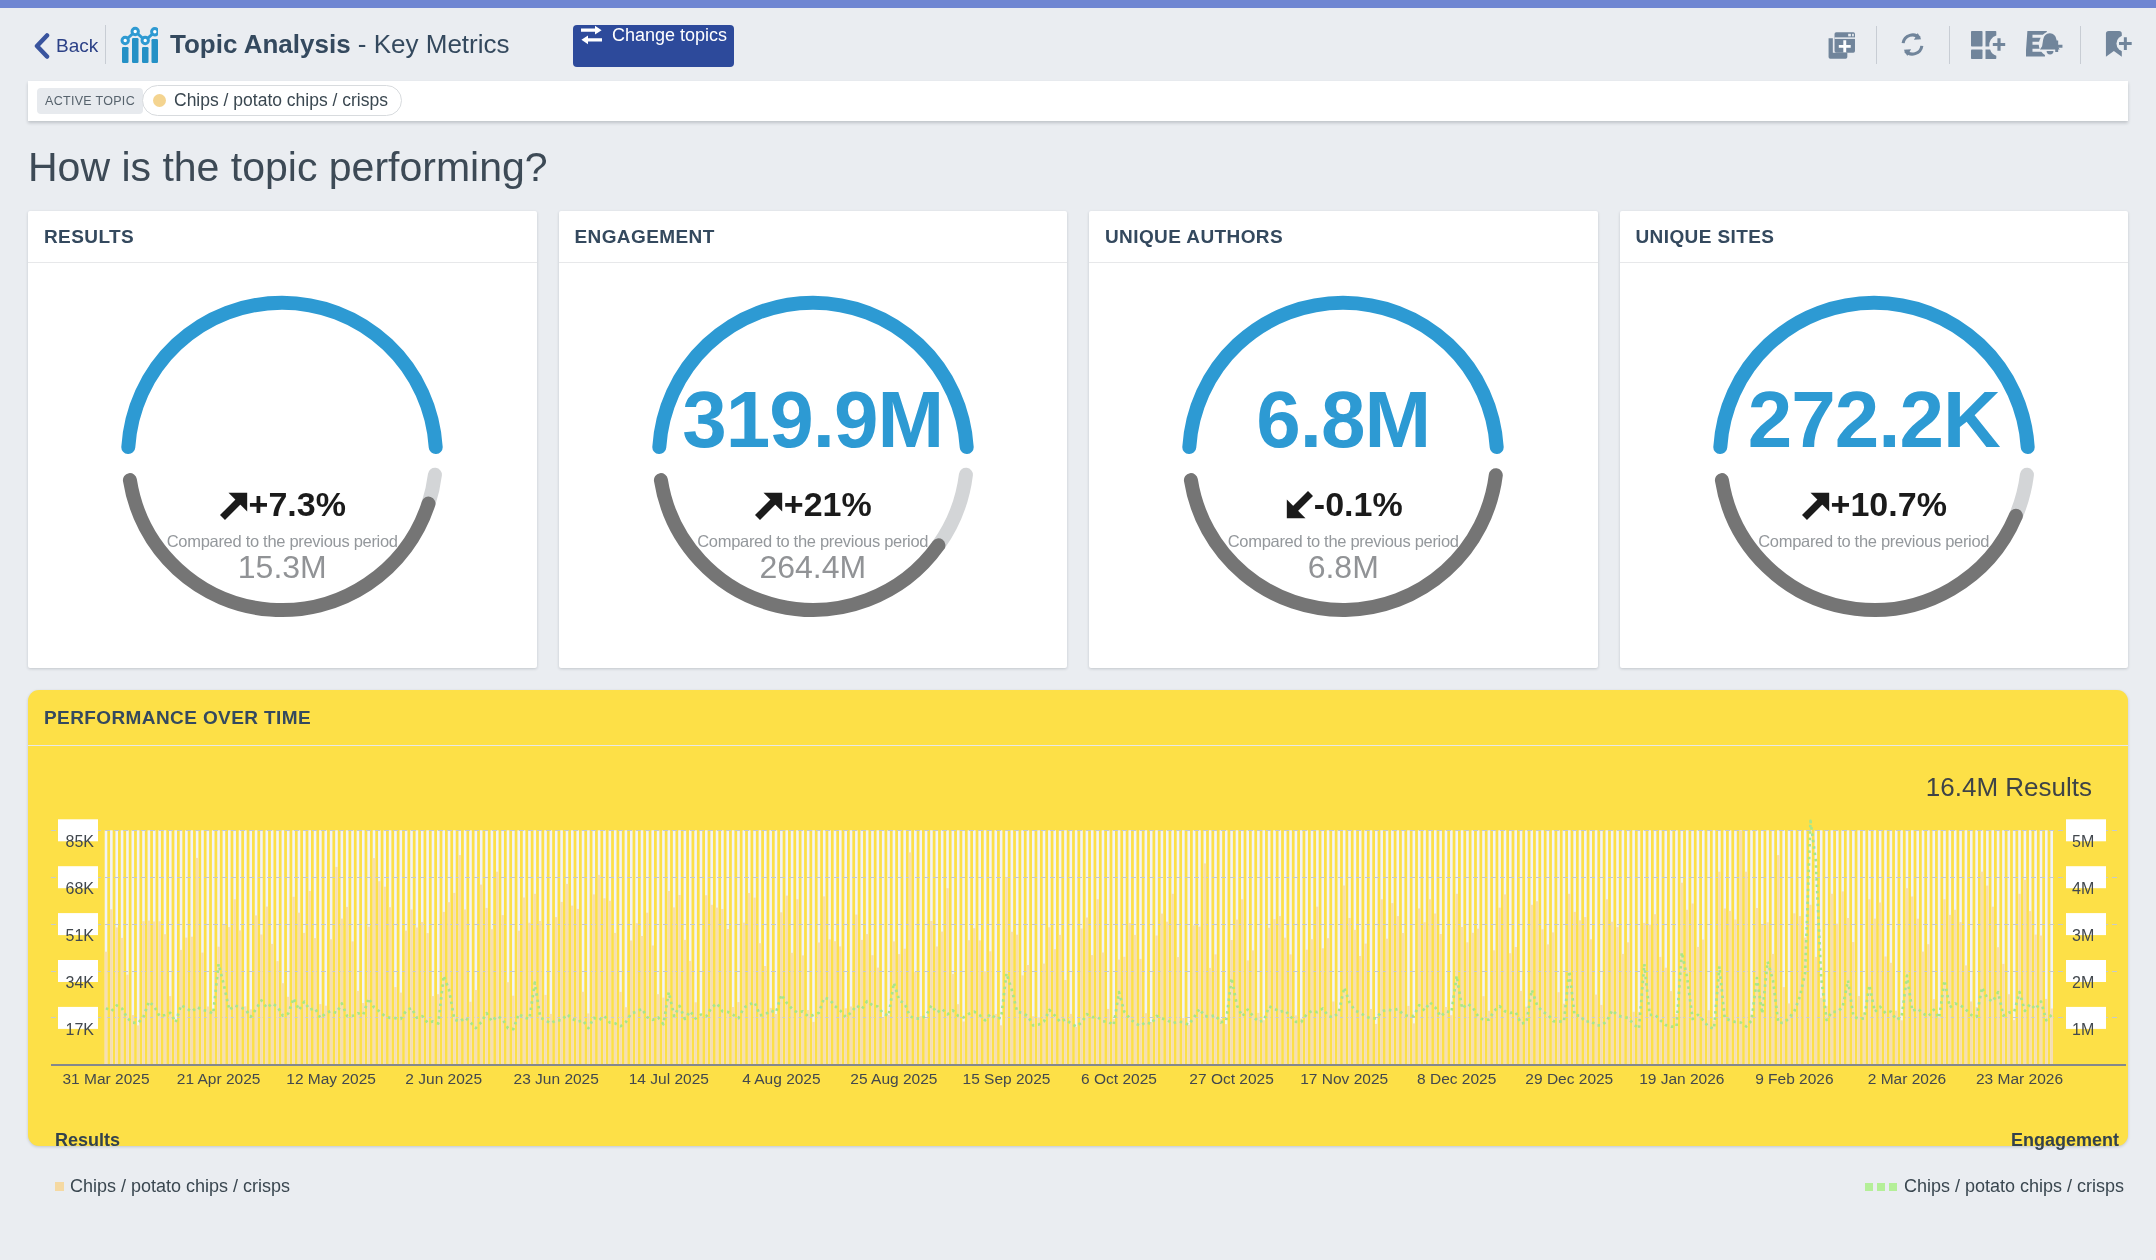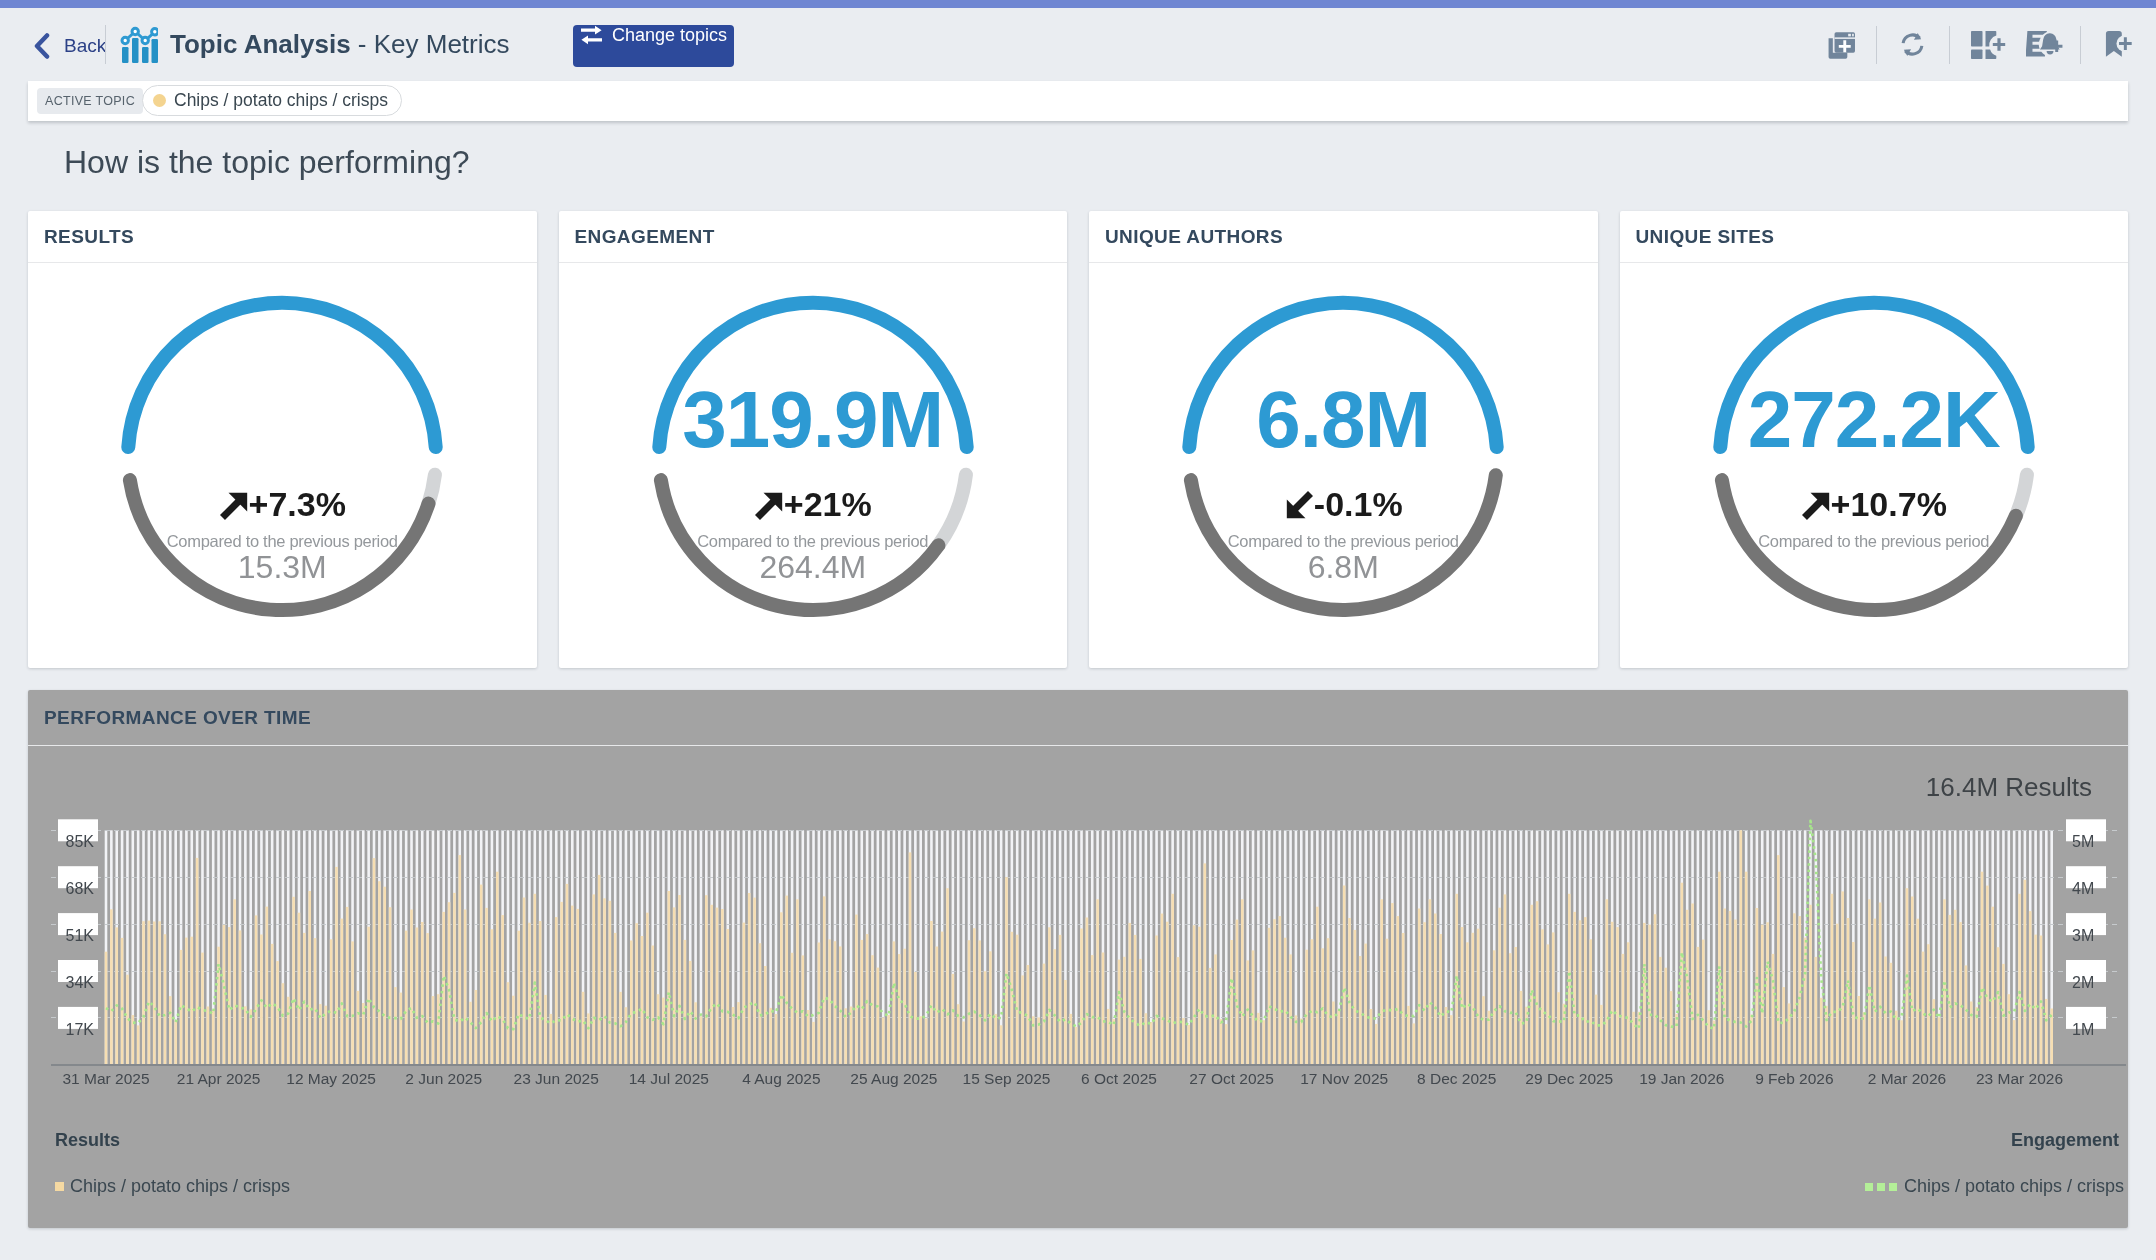--- a/index.html
+++ b/index.html
@@ -1,40 +1,40 @@
 <!DOCTYPE html>
 <html><head><meta charset="utf-8"><style>
 * { margin:0; padding:0; box-sizing:border-box; }
 html,body { width:2156px; height:1260px; background:#eaedf1; font-family:"Liberation Sans",sans-serif; position:relative; overflow:hidden; }
 .strip { position:absolute; left:0; top:0; width:2156px; height:8px; background:#6f86d2; }
 .hrow { position:absolute; left:0; top:8px; width:2156px; height:73px; }
-.back { position:absolute; left:33px; top:25px; display:flex; align-items:center; gap:14px; }
+.back { position:absolute; left:33px; top:25px; display:flex; align-items:center; gap:6px; }
 .back span { color:#2c4187; font-size:19px; }
 .vsep { position:absolute; width:1px; background:#c8cdd4; }
 .logo { position:absolute; left:120px; top:17px; }
 .title { position:absolute; left:170px; top:21px; font-size:26px; color:#34495e; white-space:nowrap; }
 .title b { font-weight:bold; }
 .btn { position:absolute; left:573px; top:17px; width:161px; height:42px; background:#2d4a9b; border-radius:4px; color:#fff; font-size:18px; display:flex; align-items:flex-start; justify-content:center; gap:9px; }
 .hic { position:absolute; top:0; height:73px; display:flex; align-items:center; }
 .topicbar { position:absolute; left:28px; top:81px; width:2100px; height:40px; background:#fff; box-shadow:0 2px 3px rgba(40,50,60,.22);padding-left:44px; }
 .chip { position:absolute; left:9px; top:7px; height:26px; background:#e7eaee; border-radius:4px; color:#56626c; font-size:12.5px; letter-spacing:.3px; display:flex; align-items:center; padding:0 8px; }
 .pill { position:absolute; left:114px; top:4px; height:31px; border:1.5px solid #d8dbde; border-radius:16px; background:#fff; display:flex; align-items:center; padding:0 13px 0 10px; gap:8px; }
 .pill .dot { width:13px; height:13px; border-radius:50%; background:#f4d490; }
 .pill span { font-size:17.5px; color:#3a4750; }
-h2 { position:absolute; left:28px; top:144px; font-size:32px; font-weight:normal; color:#3d4a56;margin-left:36px; }
+h2 { position:absolute; left:28px; top:144px; font-size:41px; font-weight:normal; color:#3d4a56; }
 .cardrow { position:absolute; left:28px; top:211px; width:2100px; display:grid; grid-template-columns:repeat(4,1fr); gap:22px; }
 .card { background:#fff; height:457px; box-shadow:0 1px 3px rgba(40,50,60,.2); border-radius:2px; }
 .chead { height:52px; line-height:52px; padding-left:16px; font-size:19px; font-weight:bold; letter-spacing:.4px; color:#34495e; border-bottom:1px solid #e7e8ea; }
 .gwrap { position:relative; width:340px; margin:23px auto 0; }
 .gwrap svg { display:block; }
 .gnum { position:absolute; left:0; top:88px; width:340px; text-align:center; font-size:80px; font-weight:bold; color:#2d9ad3; letter-spacing:-1px; }
 .gpct { position:absolute; left:0; top:199px; width:340px; display:flex; align-items:center; justify-content:center; font-size:34px; font-weight:bold; color:#1b1b1b; }
 .gcmp { position:absolute; left:0; top:246px; width:340px; text-align:center; font-size:16.5px; letter-spacing:-0.3px; color:#94989c; }
 .gprev { position:absolute; left:0; top:263px; width:340px; text-align:center; font-size:32px; color:#919396; }
-.perf { position:absolute; left:28px; top:690px; width:2100px; height:538px; background:#a3a3a3; box-shadow:0 1px 3px rgba(40,50,60,.2); border-radius:2px; }
+.perf { position:absolute; left:28px; top:690px; width:2100px; height:456px; background:#fde047; box-shadow:0 1px 3px rgba(40,50,60,.2); border-radius:11px; }
 .phead { height:56px; line-height:56px; padding-left:16px; font-size:19px; font-weight:bold; letter-spacing:.4px; color:#34495e; border-bottom:1px solid #e7e8ea; }
 .chart { position:absolute; left:0; top:56px; }
 .axl { font-size:16px; fill:#42484e; }
 .dl { font-size:15.5px; fill:#42484e; }
 .lgt { position:absolute; font-size:18px; font-weight:bold; color:#33424d; }
 .lgi { position:absolute; display:flex; align-items:center; font-size:18px; color:#3a4750; }
 .sq { width:9px; height:9px; background:#f5d9a2; margin-right:6px; }
 .gsq { width:8px; height:8px; background:#b4ef98; margin-right:4px; }
 </style></head><body>
 <div class="strip"></div>

